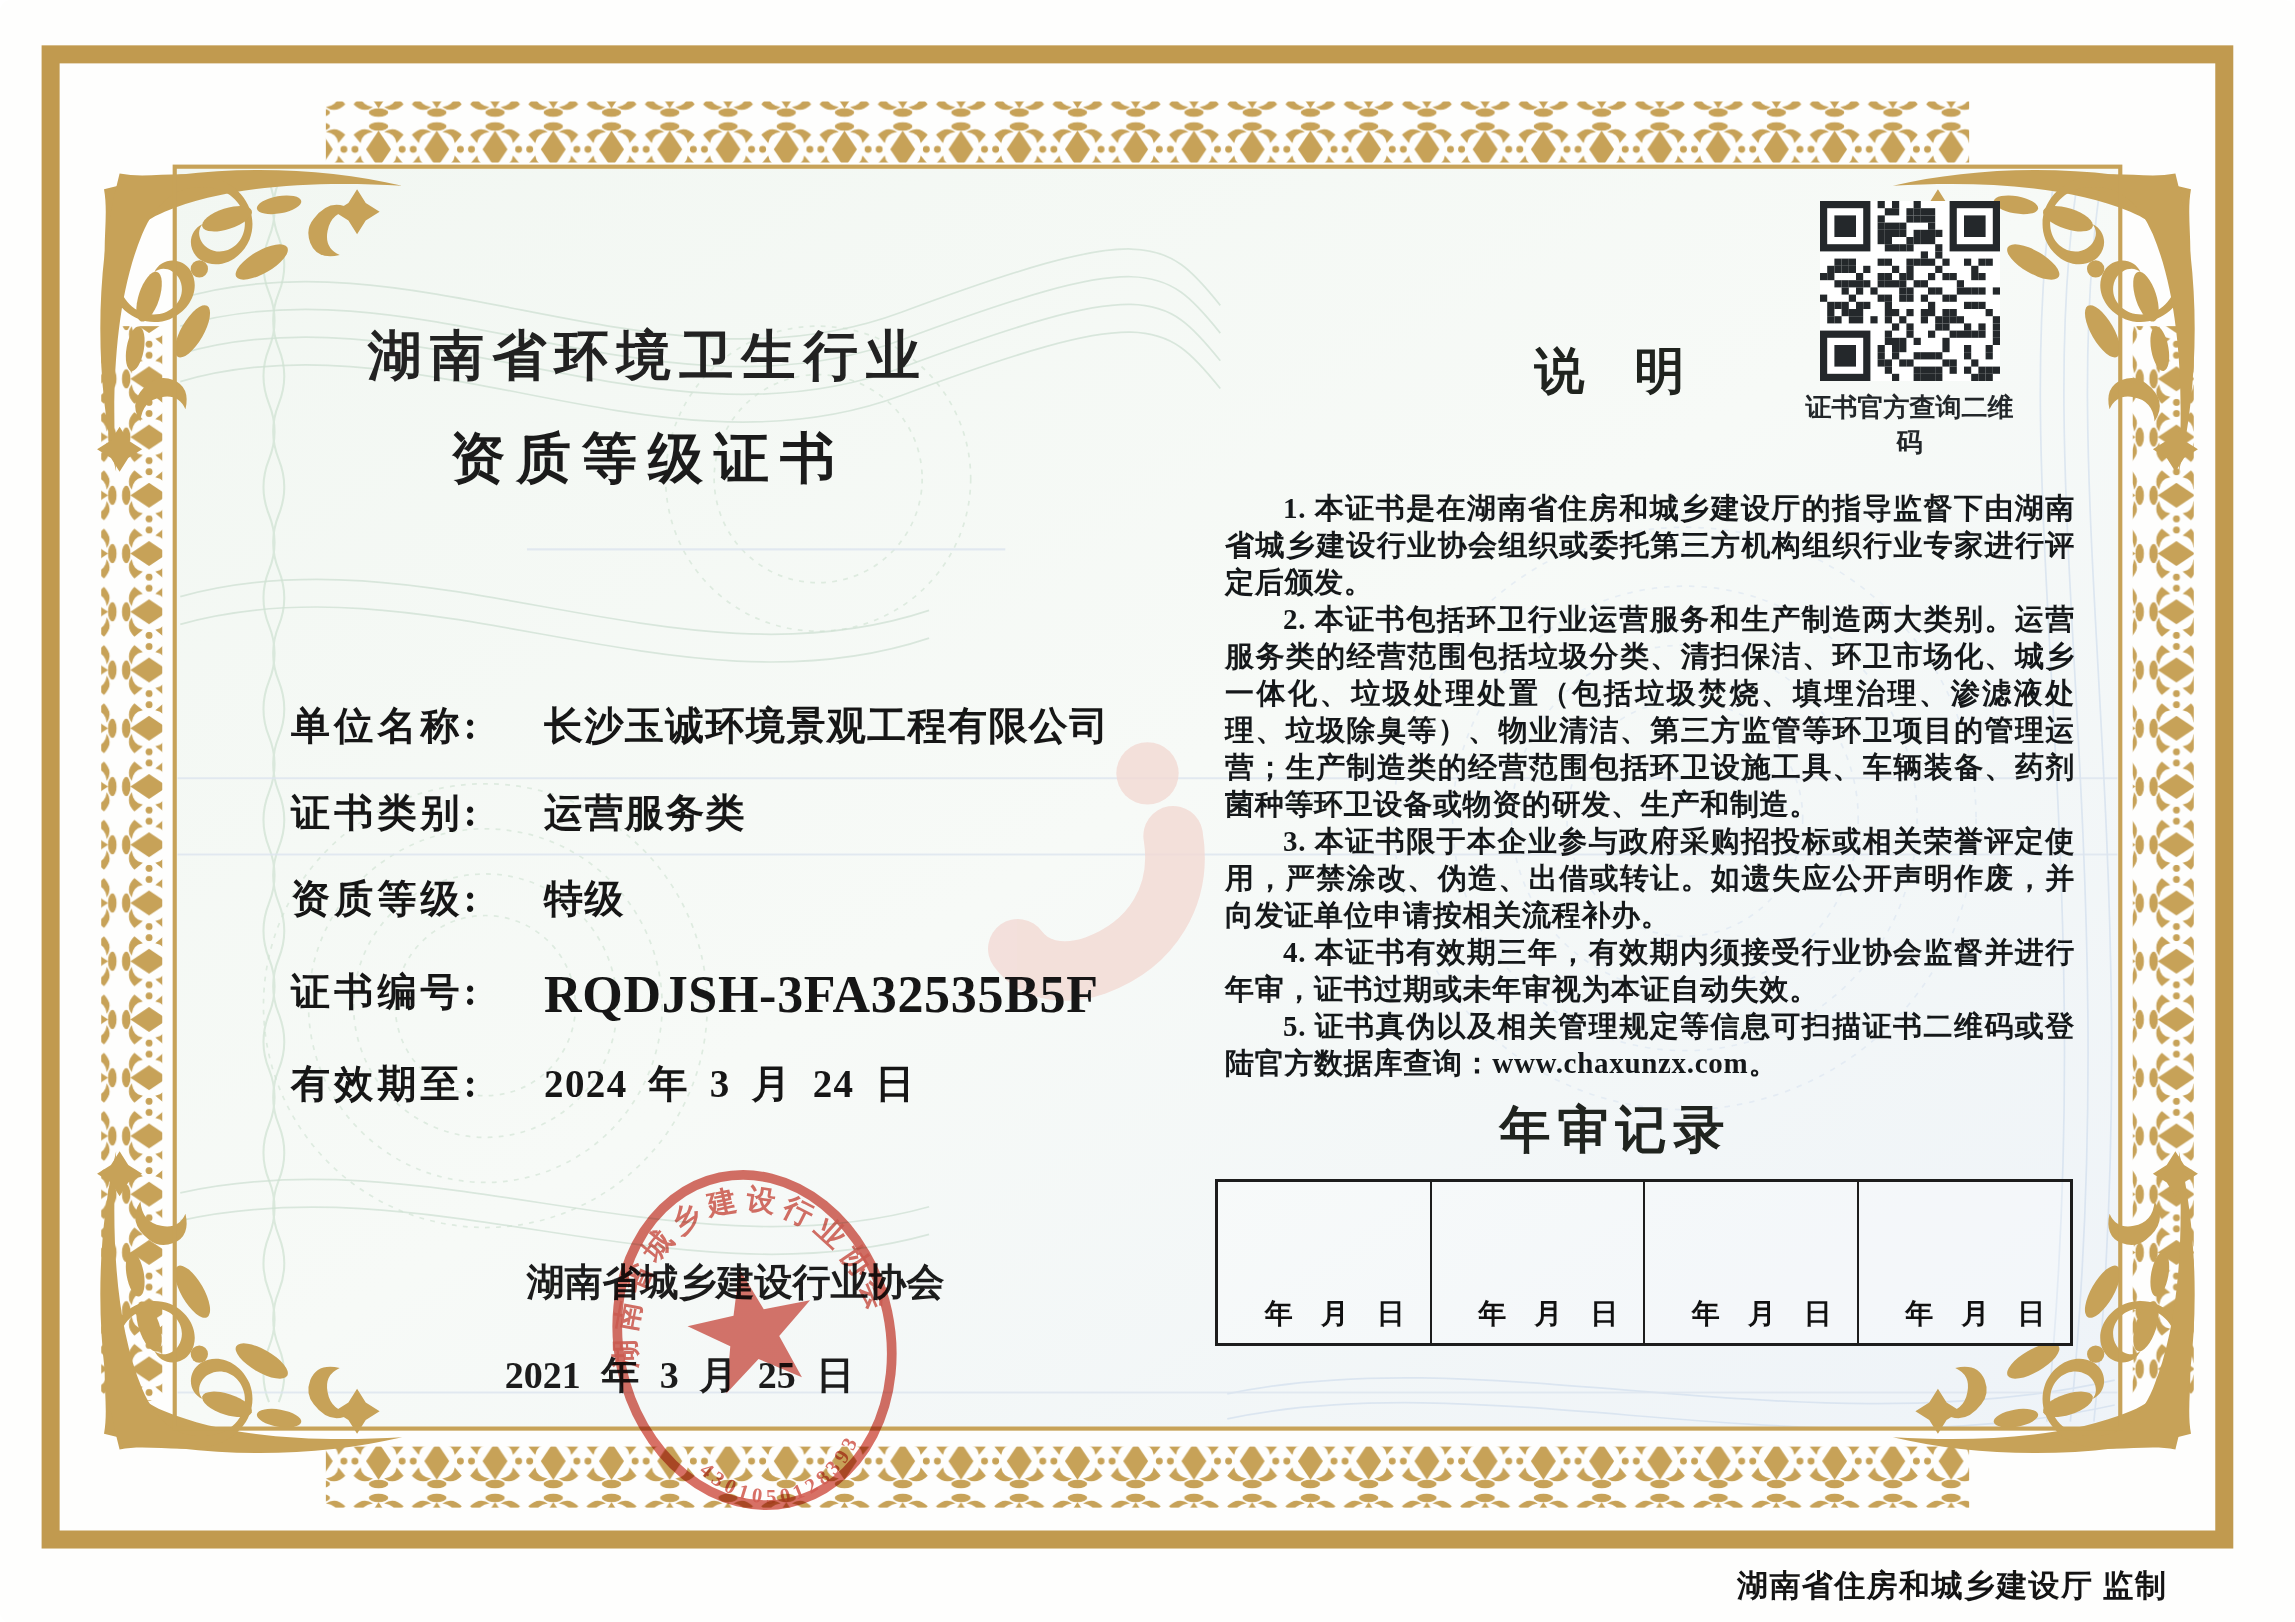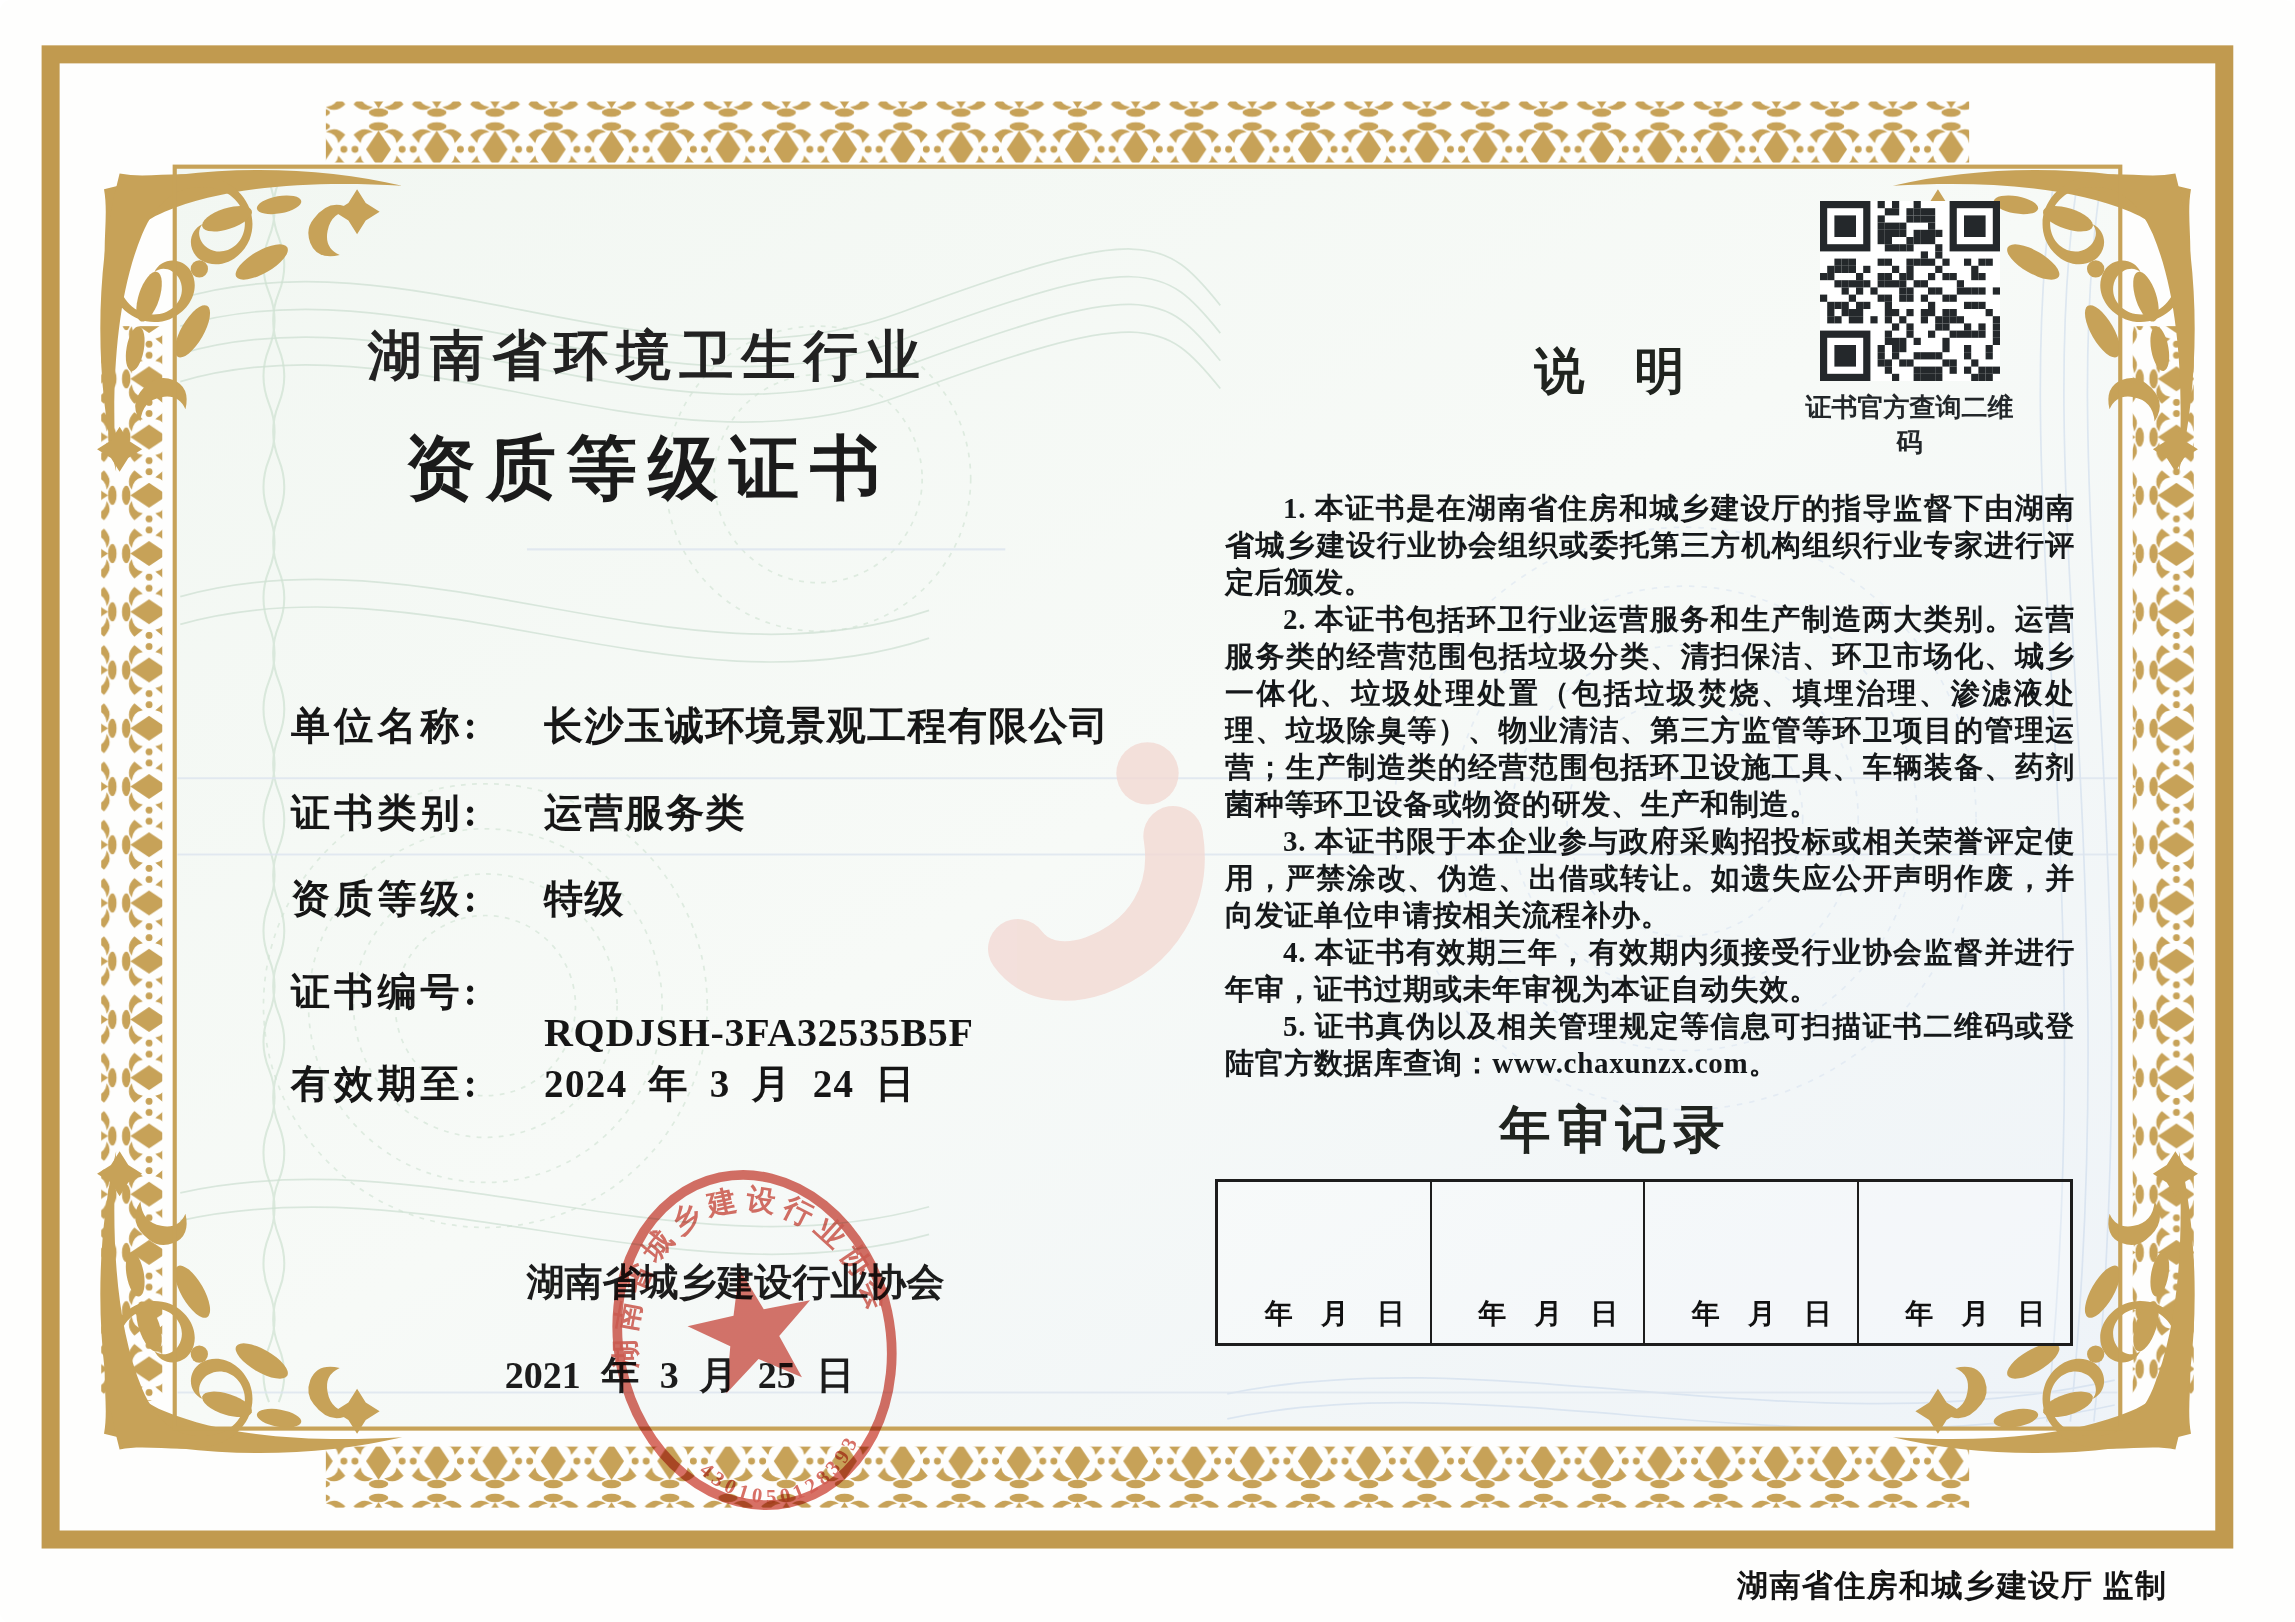--- a/index.html
+++ b/index.html
@@ -3,26 +3,26 @@
 <meta charset="utf-8">
 <style>
   html,body{margin:0;padding:0;background:#ffffff;}
   #page{position:relative;width:2295px;height:1623px;background:#fefefd;overflow:hidden;
         font-family:"Liberation Serif","DejaVu Serif",serif;color:#1c1c1c;border-radius:11px;}
   .abs{position:absolute;}
   svg{display:block;}
   
   .title1{left:291px;top:320px;width:714px;text-align:center;font-size:54px;font-weight:700;
           letter-spacing:8.3px;color:#222;}
-  .title2{left:291px;top:422px;width:714px;text-align:center;font-size:70px;font-weight:700;
+  .title2{left:291px;top:422px;width:714px;text-align:center;font-size:55px;font-weight:700;
           letter-spacing:11px;color:#1b1b1b;}
   .frow{left:291px;width:1013px;height:49px;font-size:39px;font-weight:700;color:#161616;}
   .flabel{position:absolute;left:0;top:0;letter-spacing:4.2px;}
   .fvalue{position:absolute;left:253px;top:0;letter-spacing:1.4px;white-space:nowrap;}
-  .fvalue.num{font-size:40px;letter-spacing:0.7px;margin-top:44px;}
+  .fvalue.num{font-size:52px;letter-spacing:0.7px;}
   .issuer{left:458px;top:1257px;width:555px;text-align:center;font-size:38px;font-weight:700;}
   .issue-date{left:402px;top:1350px;width:555px;text-align:center;font-size:38px;font-weight:700;word-spacing:11px;}
   #seal{left:588px;top:1146px;mix-blend-mode:multiply;opacity:.9;}
   
   .notes-title{left:1228px;top:338px;width:763px;text-align:center;font-size:50px;font-weight:700;color:#20241f;}
   .notes{left:1225px;top:490px;width:850px;font-size:29px;line-height:37px;font-weight:700;
          text-align:justify;color:#15181a;}
   .notes p{margin:0;text-indent:2em;letter-spacing:0.7px;}
   #qr-box{left:1820px;top:201px;width:180px;height:180px;background:#fff;}
   .qr-caption{left:1793px;top:390px;width:233px;text-align:center;font-size:26px;font-weight:700;color:#23272a;}

